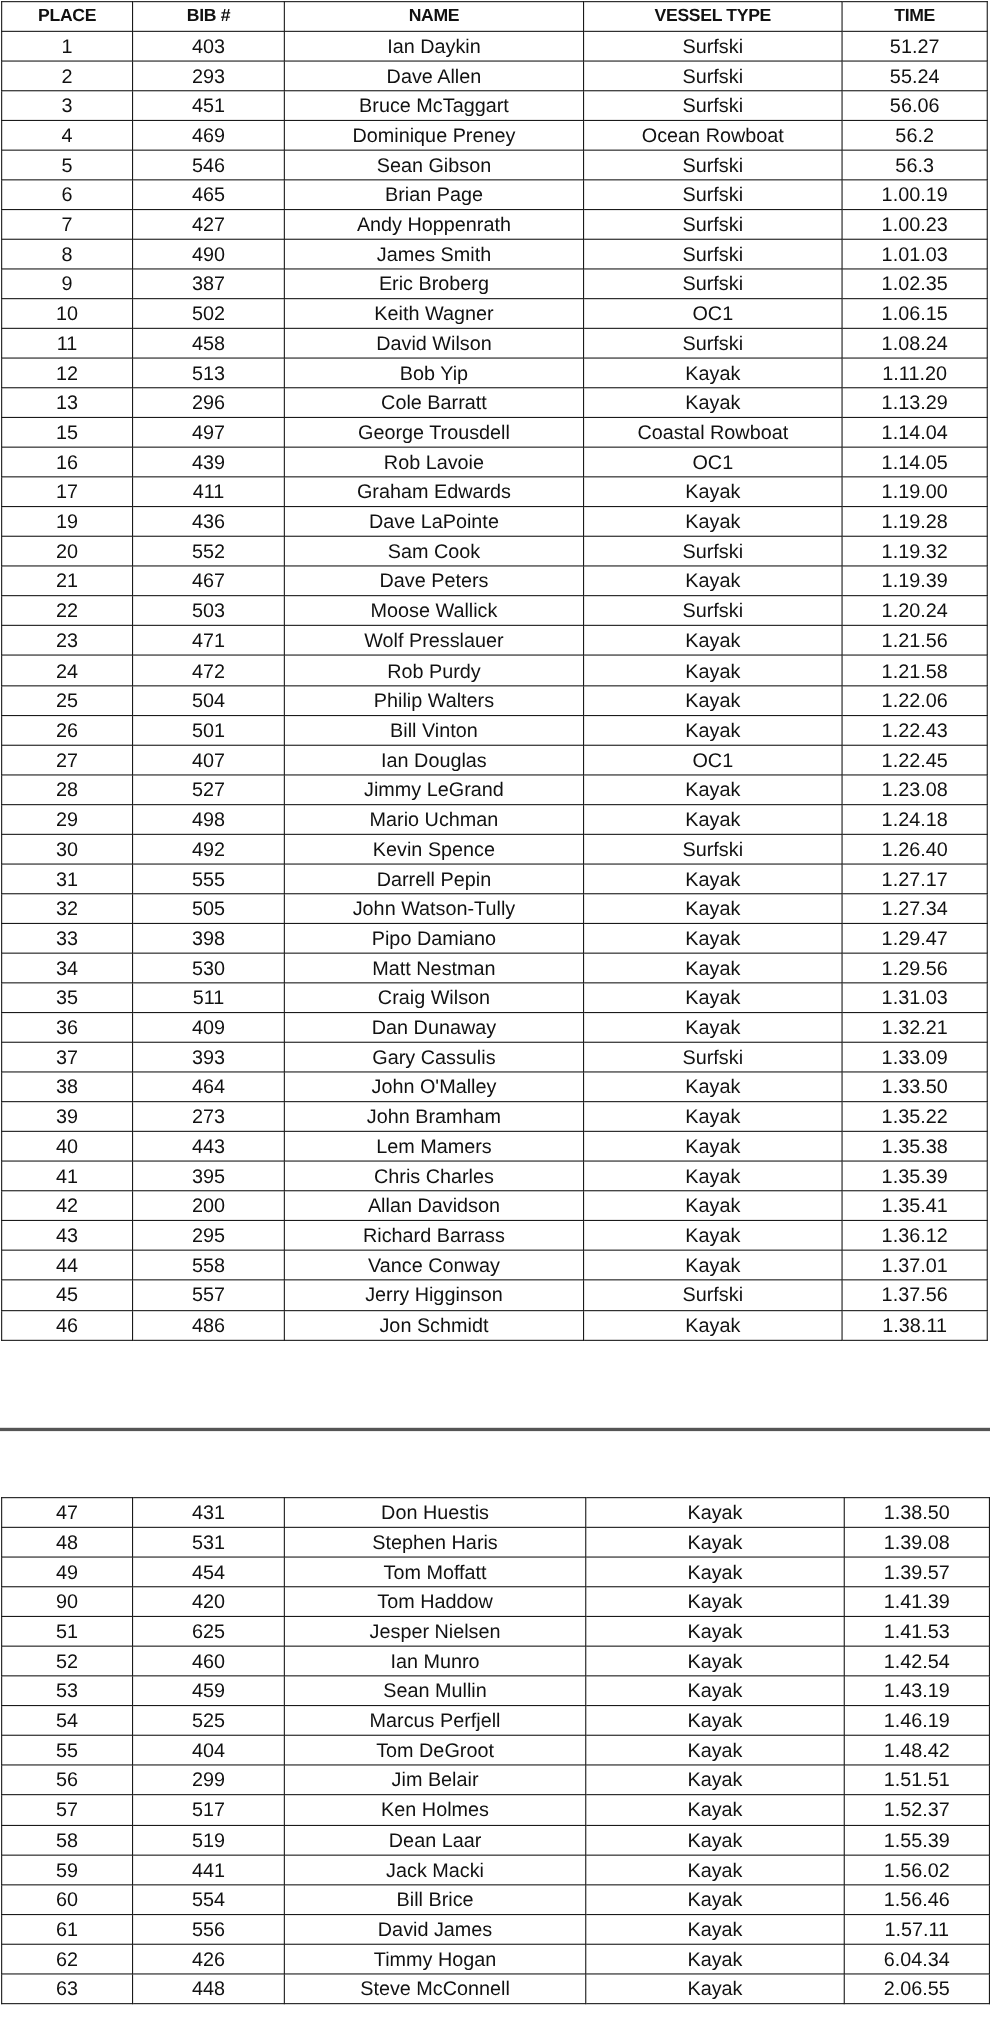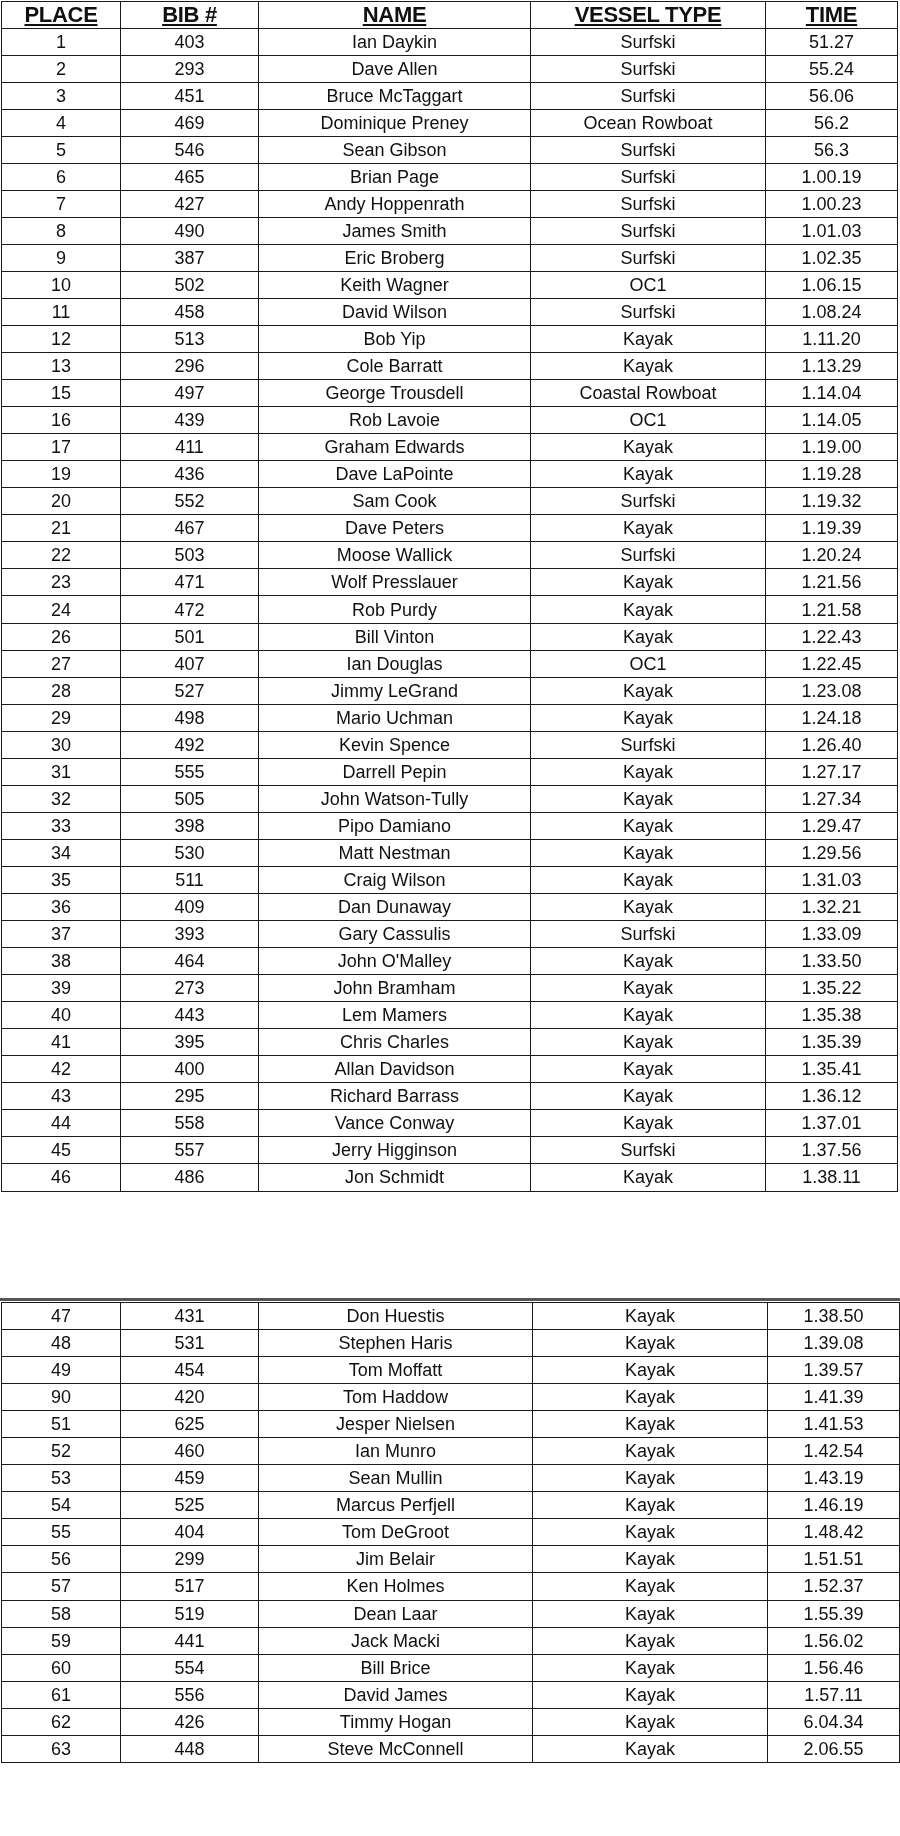--- a/index.html
+++ b/index.html
@@ -3,25 +3,25 @@
   <meta charset="utf-8">
   <style>
     html, body { margin: 0; padding: 0; background: #ffffff; }
     body { width: 900px; height: 1836px; position: relative; overflow: hidden;
            font-family: "Liberation Sans", "DejaVu Sans", sans-serif; color: #111; }
     table.results { border-collapse: collapse; position: absolute; table-layout: fixed; }
     table.results td, table.results th {
       border: 1.6px solid #1a1a1a; text-align: center; vertical-align: middle;
       padding: 0; font-size: 18px; line-height: 1; white-space: nowrap; overflow: hidden;
     }
-    table.results th { font-weight: bold; font-size: 22px; letter-spacing: -0.3px; text-decoration: underline; }
+    table.results th { font-weight: bold; font-size: 16px; letter-spacing: -0.3px; }
     #table-top { left: 1px; top: 1px; width: 896px; }
     #table-top th { height: 25.5px; }
     #table-top td { height: 26.05px; }
-    #table-bottom { left: 1px; top: 1302px; width: 898px; }
+    #table-bottom { left: 1px; top: 1361px; width: 898px; }
     #table-bottom td { height: 26.05px; }
     .seam { position: absolute; left: 0; top: 1298px; width: 900px; height: 3px; background: #555; }
     col.c-place { width: 119px; }
     col.c-bib { width: 138px; }
     col.c-name { width: 272px; }
     col.c-vessel { width: 235px; }
     col.c-time { width: 132px; }
     #table-bottom col.c-name { width: 274px; }
   </style>
 </head>
@@ -193,20 +193,27 @@
         <td>1.21.56</td>
       </tr>
       <tr>
         <td>24</td>
         <td>472</td>
         <td>Rob Purdy</td>
         <td>Kayak</td>
         <td>1.21.58</td>
       </tr>
       <tr>
+        <td>25</td>
+        <td>504</td>
+        <td>Philip Walters</td>
+        <td>Kayak</td>
+        <td>1.22.06</td>
+      </tr>
+      <tr>
         <td>26</td>
         <td>501</td>
         <td>Bill Vinton</td>
         <td>Kayak</td>
         <td>1.22.43</td>
       </tr>
       <tr>
         <td>27</td>
         <td>407</td>
         <td>Ian Douglas</td>
@@ -306,21 +313,21 @@
       </tr>
       <tr>
         <td>41</td>
         <td>395</td>
         <td>Chris Charles</td>
         <td>Kayak</td>
         <td>1.35.39</td>
       </tr>
       <tr>
         <td>42</td>
-        <td>400</td>
+        <td>200</td>
         <td>Allan Davidson</td>
         <td>Kayak</td>
         <td>1.35.41</td>
       </tr>
       <tr>
         <td>43</td>
         <td>295</td>
         <td>Richard Barrass</td>
         <td>Kayak</td>
         <td>1.36.12</td>

